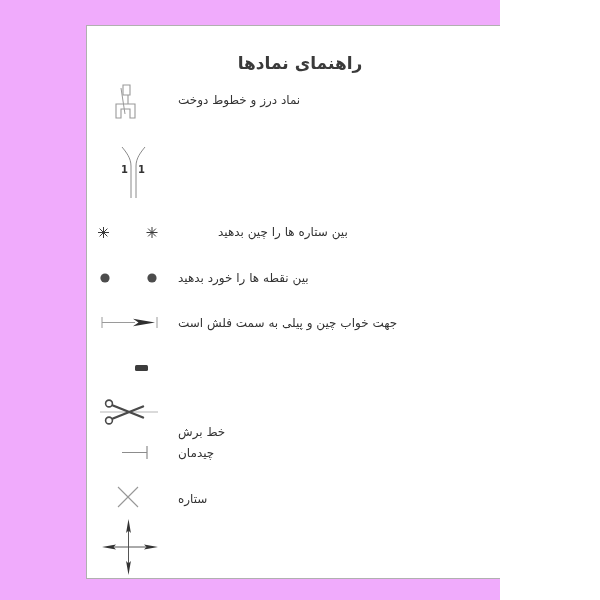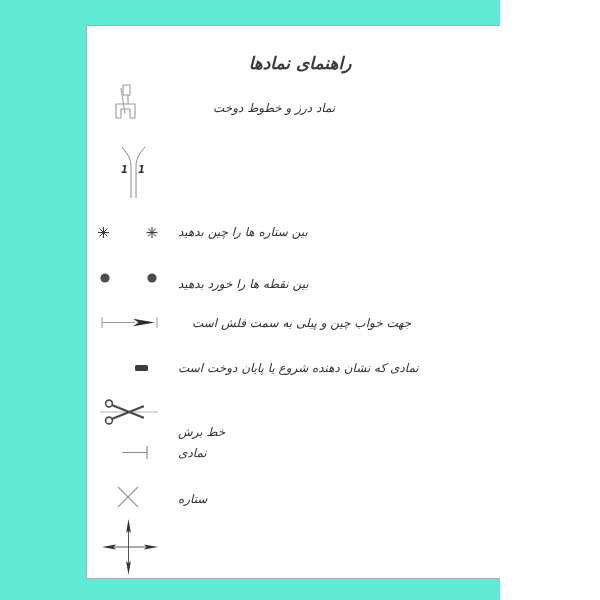--- a/index.html
+++ b/index.html
@@ -1,23 +1,22 @@
 <!DOCTYPE html>
 <html lang="fa"><head>
 <meta charset="utf-8">
 <style>
   html, body { margin: 0; padding: 0; background: #ffffff; }
   .stage {
     position: relative;
     width: 500px;
     height: 600px;
-    background: #5eead4;
+    background: #f0abfc;
     font-family: "DejaVu Sans", "Liberation Sans", sans-serif;
     overflow: hidden;
-    font-style: italic;
   }
   .frame {
     position: absolute;
     left: 86px; top: 25px;
     width: 428px; height: 554px;
     border: 1px solid #b0b0b0;
     background: #ffffff;
     box-sizing: border-box;
   }
   .doc-title {
@@ -65,21 +64,21 @@
   <div class="doc-title">راهنمای نمادها</div>
 
   <div class="sym" style="left:112px; top:84px;">
     <svg width="28" height="40" viewBox="0 0 28 40" fill="none">
       <path d="M11,1 h7 v10 h-7 z" stroke="#999999" stroke-width="1.1"></path>
       <line x1="16" y1="11" x2="16" y2="20" stroke="#999999" stroke-width="1.1"></line>
       <line x1="9" y1="4" x2="13" y2="30" stroke="#999999" stroke-width="1"></line>
       <path d="M4,20 L23,20 L23,34 L18,34 L18,25 L9,25 L9,34 L4,34 Z" stroke="#999999" stroke-width="1.1"></path>
     </svg>
   </div>
-  <div class="row-label" style="top:100px;margin-left:35px;">نماد درز و خطوط دوخت</div>
+  <div class="row-label" style="top:92px;">نماد درز و خطوط دوخت</div>
 
   <div class="sym" style="left:110px; top:144px;">
     <svg width="48" height="54" viewBox="0 0 48 54" fill="none">
       <path d="M21,54 V22 C21,14 16,8 12,3" stroke="#8a8a8a" stroke-width="1"></path>
       <path d="M26,54 V22 C26,14 31,8 35,3" stroke="#8a8a8a" stroke-width="1"></path>
     </svg>
     <span class="seam-num" style="left:11px; top:21px;">1</span>
     <span class="seam-num" style="left:28px; top:21px;">1</span>
   </div>
 
@@ -92,61 +91,60 @@
           <line x1="11.4" y1="3.6" x2="3.6" y2="11.4"></line>
       </g>
       <g>
         <line x1="56" y1="2" x2="56" y2="13"></line>
           <line x1="50.5" y1="7.5" x2="61.5" y2="7.5"></line>
         <line x1="52.1" y1="3.6" x2="59.9" y2="11.4"></line>
           <line x1="59.9" y1="3.6" x2="52.1" y2="11.4"></line>
       </g>
     </svg>
   </div>
-  <div class="row-label" style="top:224px;">بین ستاره ها را چین بدهید</div>
+  <div class="row-label" style="top:224px;margin-left:40px;">بین ستاره ها را چین بدهید</div>
 
   <div class="sym" style="left:98px; top:270px;">
     <svg width="62" height="14" viewBox="0 0 62 14">
       <circle cx="7" cy="7" r="4.6" fill="#4c4c4c"></circle>
       <circle cx="54" cy="7" r="4.6" fill="#4c4c4c"></circle>
     </svg>
   </div>
-  <div class="row-label" style="top:276px;text-align:right;">بین نقطه ها را خورد بدهید</div>
+  <div class="row-label" style="top:270px;text-align:right;">بین نقطه ها را خورد بدهید</div>
 
   <div class="sym" style="left:99px; top:314px;">
     <svg width="62" height="17" viewBox="0 0 62 17">
       <line x1="3" y1="3" x2="3" y2="14" stroke="#9a9a9a" stroke-width="1"></line>
       <line x1="3" y1="8.5" x2="36" y2="8.5" stroke="#9a9a9a" stroke-width="1"></line>
       <polygon points="34,4.8 56,8.5 34,12.2 39.5,8.5" fill="#2f2f2f"></polygon>
       <line x1="58" y1="3" x2="58" y2="14" stroke="#9a9a9a" stroke-width="1"></line>
     </svg>
   </div>
-  <div class="row-label" style="top:315px;margin-left:14px;">جهت خواب چین و پیلی به سمت فلش است</div>
+  <div class="row-label" style="top:315px;">جهت خواب چین و پیلی به سمت فلش است</div>
 
   <div class="mark-rect"></div>
-  <div class="row-label" style="top:360px;">نمادی که نشان دهنده شروع یا پایان دوخت است</div>
 
   <div class="sym" style="left:98px; top:398px;">
     <svg width="62" height="28" viewBox="0 0 62 28" fill="none">
       <line x1="2" y1="14" x2="60" y2="14" stroke="#b5b5b5" stroke-width="1"></line>
       <line x1="15" y1="7.5" x2="45" y2="19.5" stroke="#4a4a4a" stroke-width="2.4" stroke-linecap="round"></line>
       <line x1="15" y1="20.5" x2="45" y2="8.5" stroke="#4a4a4a" stroke-width="2.4" stroke-linecap="round"></line>
       <circle cx="11" cy="5.5" r="3.4" stroke="#4a4a4a" stroke-width="1.6"></circle>
       <circle cx="11" cy="22.5" r="3.4" stroke="#4a4a4a" stroke-width="1.6"></circle>
     </svg>
   </div>
   <div class="row-label" style="top:424px;">خط برش</div>
 
   <div class="sym" style="left:120px; top:444px;">
     <svg width="32" height="17" viewBox="0 0 32 17">
       <line x1="2" y1="8.5" x2="27" y2="8.5" stroke="#8c8c8c" stroke-width="1"></line>
       <line x1="27" y1="2" x2="27" y2="15" stroke="#8c8c8c" stroke-width="1.2"></line>
     </svg>
   </div>
-  <div class="row-label" style="top:445px;">نمادی</div>
+  <div class="row-label" style="top:445px;">چیدمان</div>
 
   <div class="sym" style="left:116px; top:485px;">
     <svg width="24" height="24" viewBox="0 0 24 24">
       <line x1="2" y1="2" x2="22" y2="22" stroke="#979797" stroke-width="1.1"></line>
       <line x1="22" y1="2" x2="2" y2="22" stroke="#979797" stroke-width="1.1"></line>
     </svg>
   </div>
   <div class="row-label" style="top:491px;">ستاره</div>
 
   <div class="sym" style="left:98px; top:517px;">

